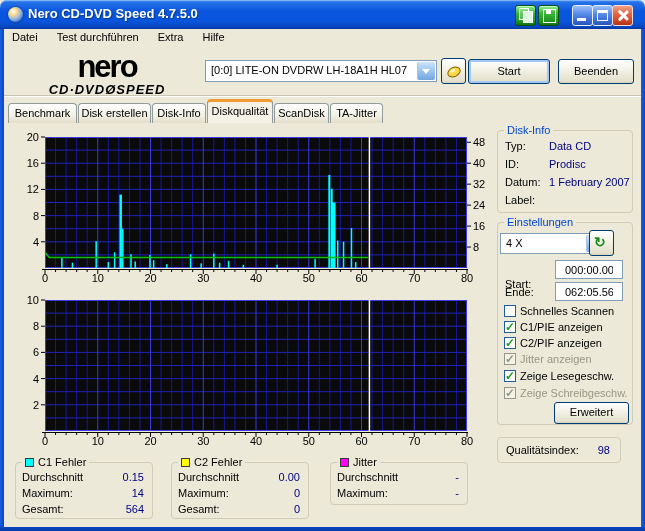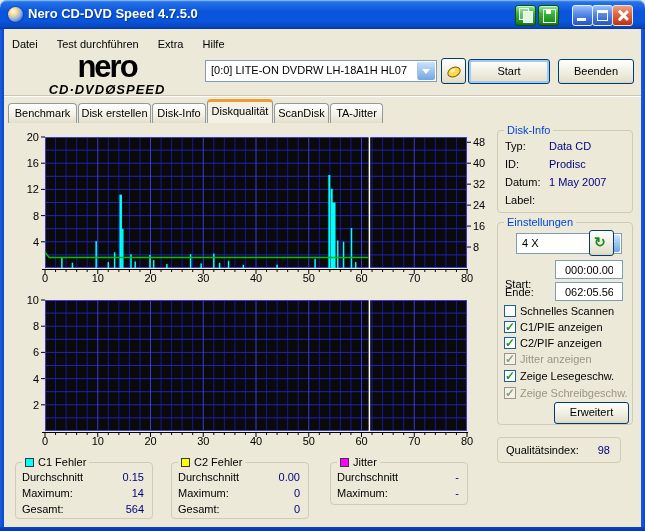--- a/index.html
+++ b/index.html
@@ -28,21 +28,21 @@
   .ic-copy i{position:absolute;width:8px;height:10px;border:1px solid #fff;background:rgba(255,255,255,.25);}
   .ic-copy i:first-child{left:3px;top:2px;}
   .ic-copy i:last-child{left:7px;top:5px;background:#dff7df;}
   .ic-save{position:absolute;left:4px;top:3px;width:11px;height:12px;border:1px solid #fff;}
   .ic-save i{position:absolute;left:2px;top:0;width:5px;height:4px;background:#fff;}
   .edge-l,.edge-r{position:absolute;top:29px;bottom:0;width:4px;background:linear-gradient(90deg,#1a5fe0,#0a46c8);z-index:55;}
   .edge-l{left:0;} .edge-r{right:0;}
   .edge-b{position:absolute;left:0;right:0;bottom:0;height:4px;background:linear-gradient(180deg,#0a46c8,#083aa6);z-index:55;}
   
   .menubar{position:absolute;top:30px;left:4px;right:4px;height:17px;}
-  .menu-item{display:inline-block;padding:8px 8px 0 8px;cursor:default;}
+  .menu-item{display:inline-block;padding:1px 8px 0 8px;cursor:default;}
   .hdr-sep{position:absolute;left:4px;right:4px;top:95px;height:0;border-top:1px solid #c9c5b2;border-bottom:1px solid #fff;}
   .logo{position:absolute;left:12px;top:51px;width:190px;text-align:center;line-height:1;}
   .logo1{display:block;font-size:31px;font-weight:bold;letter-spacing:-2px;color:#000;}
   .logo2{display:block;font-size:13px;font-weight:bold;font-style:italic;letter-spacing:1px;color:#000;margin-top:1px;}
   .combo{position:absolute;height:22px;background:#fff;border:1px solid #7F9DB9;box-sizing:border-box;}
   .combo-text{position:absolute;left:5px;top:3px;white-space:nowrap;text-align:right;}
   .combo-btn{position:absolute;right:1px;top:1px;bottom:1px;width:17px;border-radius:2px;
     background:linear-gradient(180deg,#cde3fb,#9cc5f0 50%,#73a6e0);border-left:1px solid #aac4e0;}
   .arrow-down{position:absolute;left:4px;top:7px;width:0;height:0;
     border-left:4px solid transparent;border-right:4px solid transparent;border-top:5px solid #fff;}
@@ -412,28 +412,28 @@
         <text x="459" y="151" text-anchor="middle" font-size="11" fill="#000" font-family="&quot;Liberation Sans&quot;, sans-serif">80</text>
       </svg></div>
 
   <div class="gbox" style="left:497px;top:130px;width:136px;height:83px">
     <span class="gbox-title">Disk-Info</span>
     <span class="lbl" style="left:7px;top:9px">Typ:</span>
     <span class="val" style="left:51px;top:9px">Data CD</span>
     <span class="lbl" style="left:7px;top:27px">ID:</span>
     <span class="val" style="left:51px;top:27px">Prodisc</span>
     <span class="lbl" style="left:7px;top:45px">Datum:</span>
-    <span class="val" style="left:51px;top:45px">1 May 2007</span>
+    <span class="val" style="left:51px;top:45px">1 February 2007</span>
     <span class="lbl" style="left:7px;top:63px">Label:</span>
     <span class="val" style="left:51px;top:63px"></span>
   </div>
 
   <div class="gbox" style="left:497px;top:222px;width:136px;height:203px">
     <span class="gbox-title">Einstellungen</span>
-    <div class="combo" style="left:18px;top:10px;width:106px;height:21px">
+    <div class="combo" style="left:2px;top:10px;width:106px;height:21px">
       <span class="combo-text" style="top:3px">4 X</span>
       <span class="combo-btn">
           <span class="arrow-down" style="top:6px"></span>
         </span>
     </div>
     <span class="btn" style="left:91px;top:7px;width:25px;height:26px">
       <span class="refresh-icon">↻</span>
       </span>
     <span class="lbl" style="left:7px;top:55px">Start:</span>
     <input class="tin" style="left: 57px; top: 37px; width: 68px; height: 19px;" readonly="" value="000:00.00">

